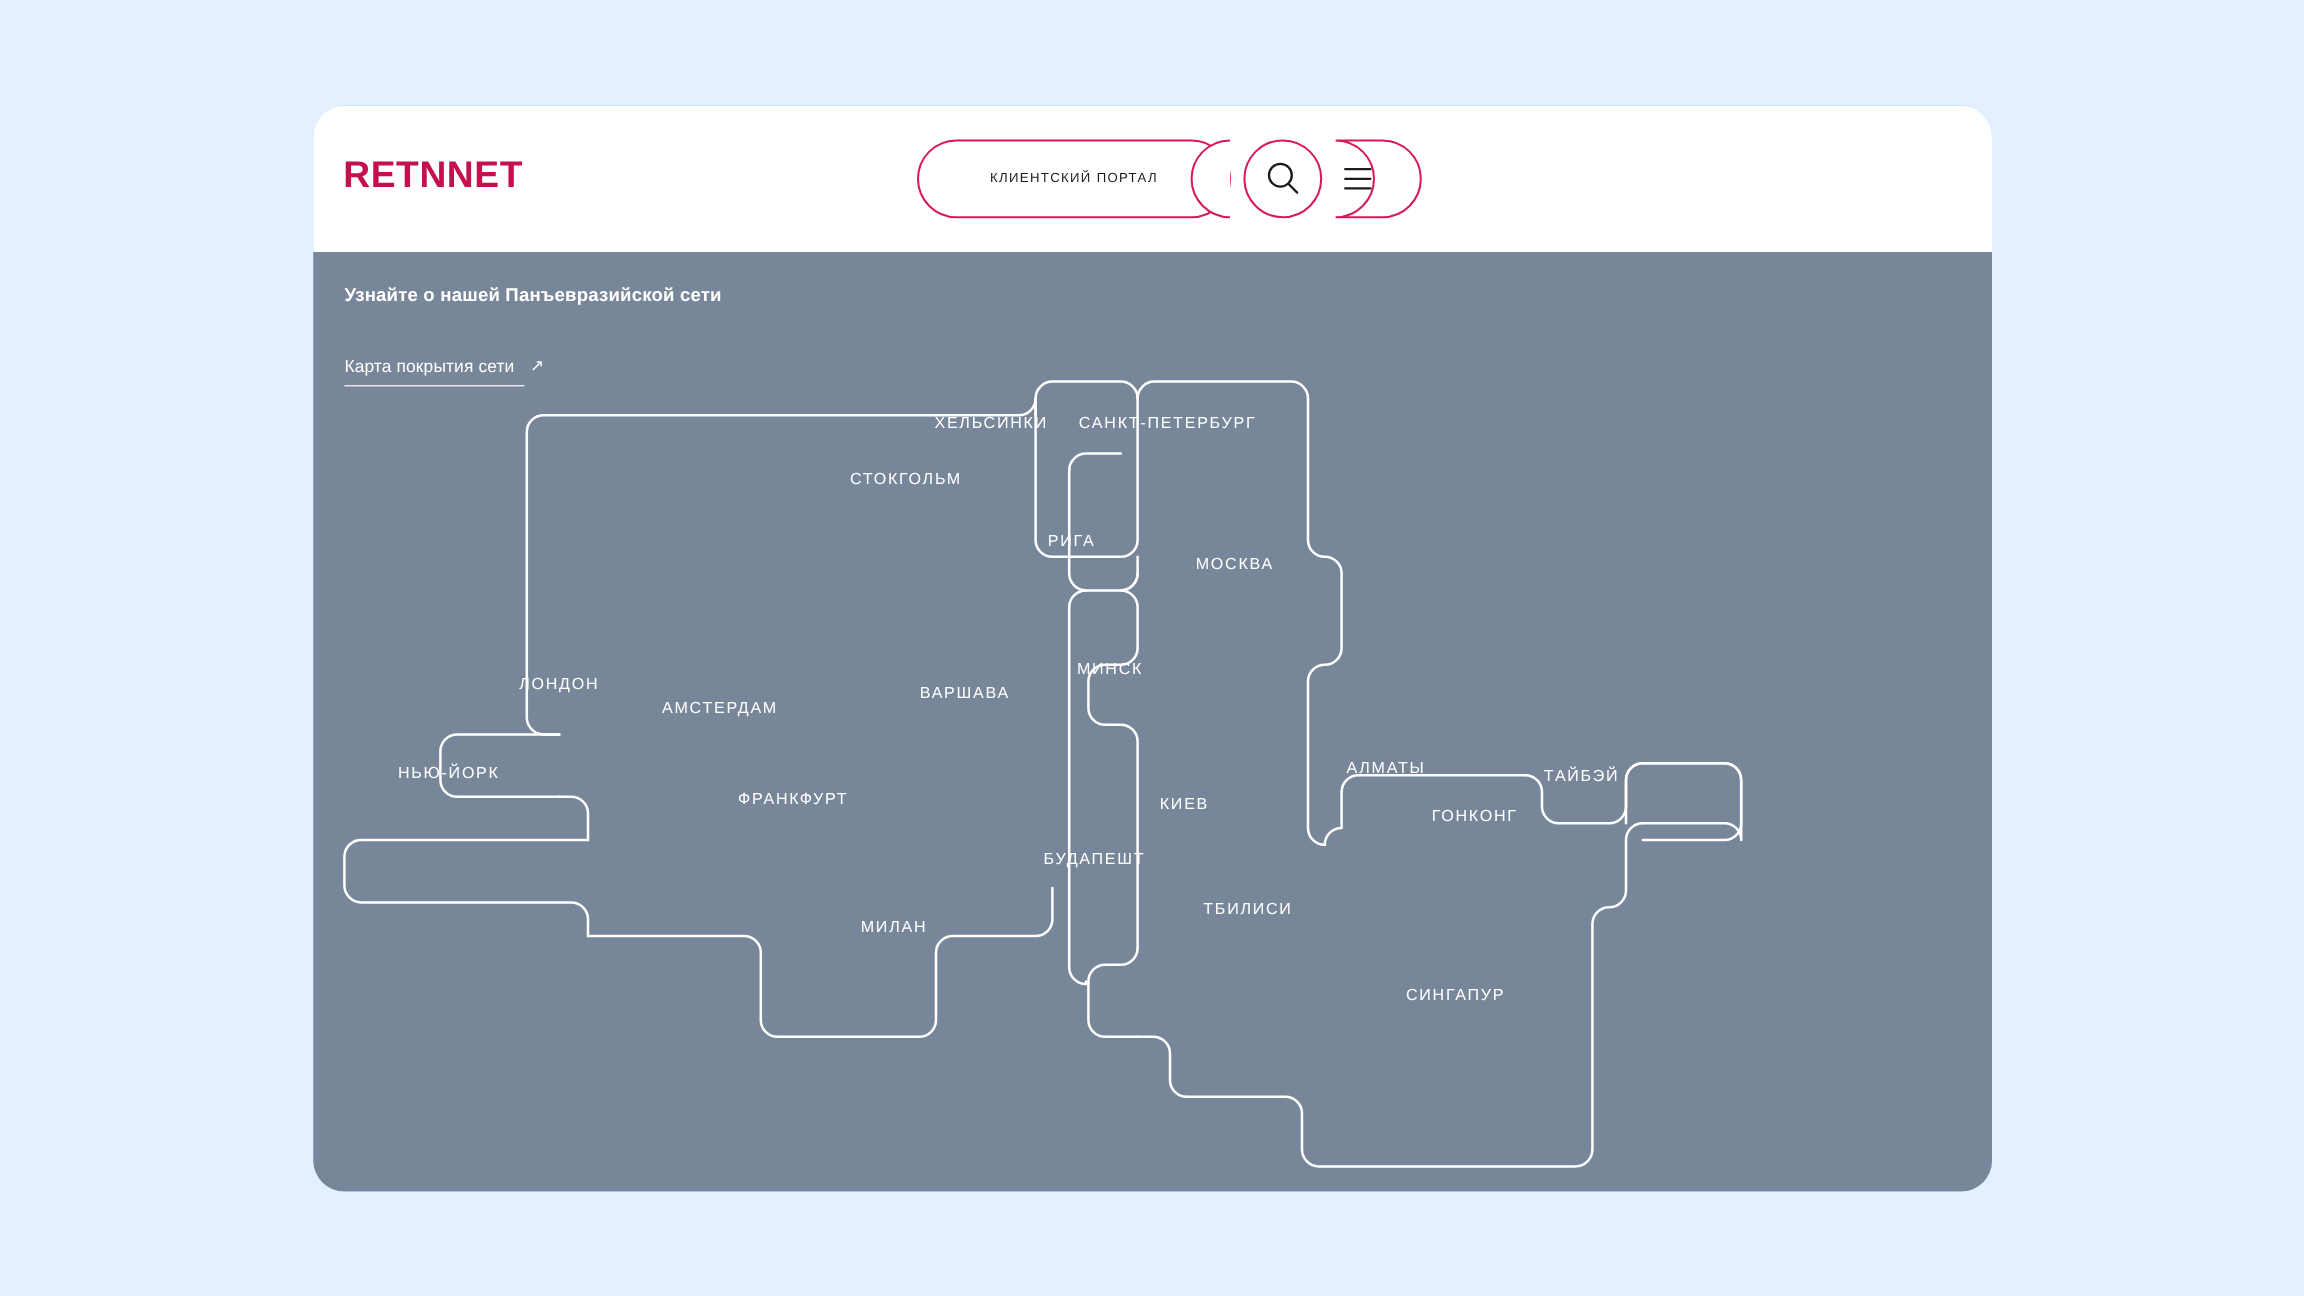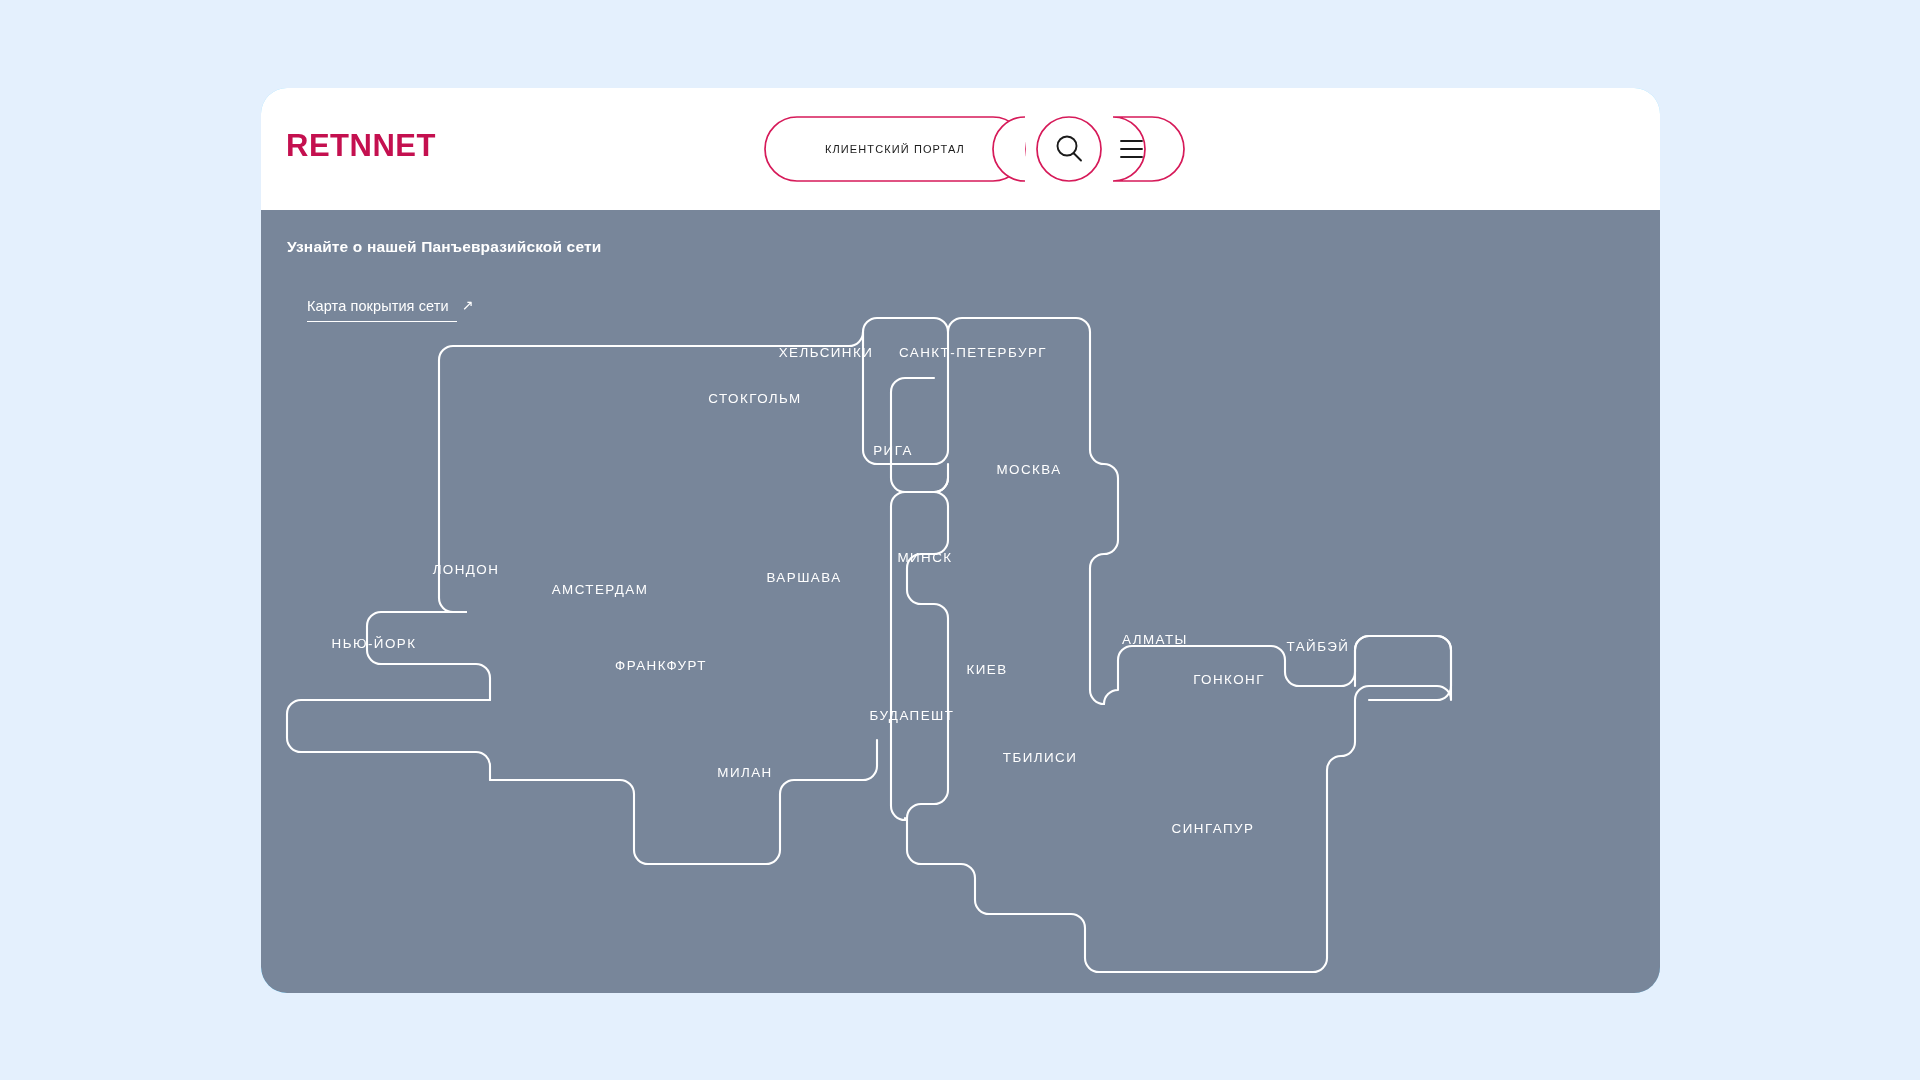--- a/index.html
+++ b/index.html
@@ -125,21 +125,20 @@
 
   .map-link {
     position: absolute;
     left: 26px;
     top: 88px;
     display: inline-flex;
     align-items: baseline;
     gap: 5px;
     cursor: pointer;
     white-space: nowrap;
-    margin-left: 20px;
   }
   .map-link-text {
     font-size: 14.5px;
     color: #ffffff;
     border-bottom: 1.6px solid #ffffff;
     padding-bottom: 7px;
     padding-right: 8px;
     letter-spacing: 0.1px;
   }
   .map-link-arrow {

